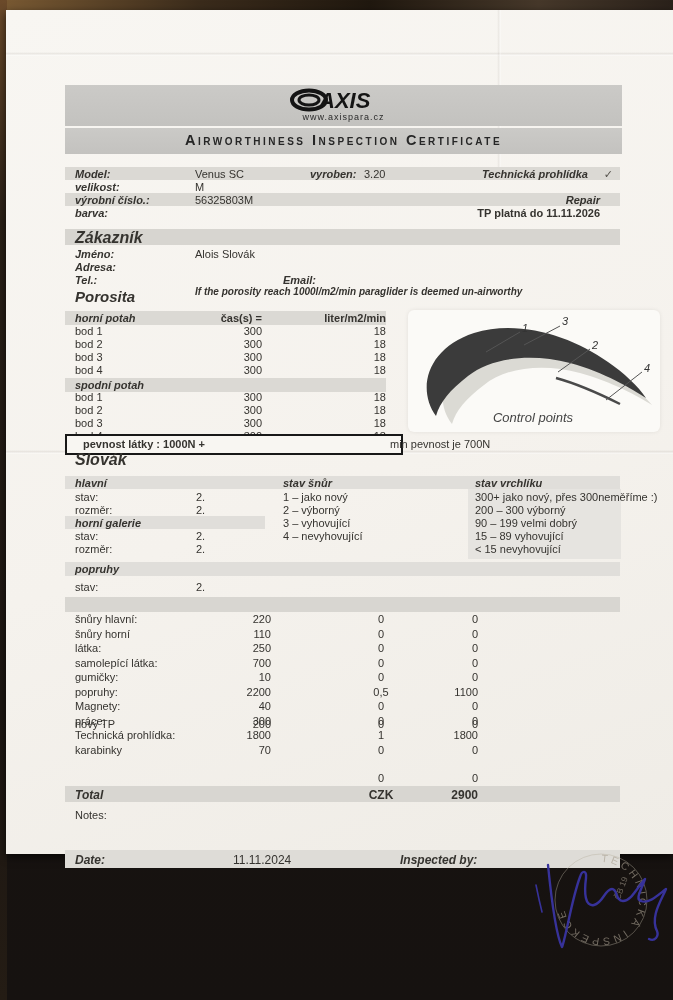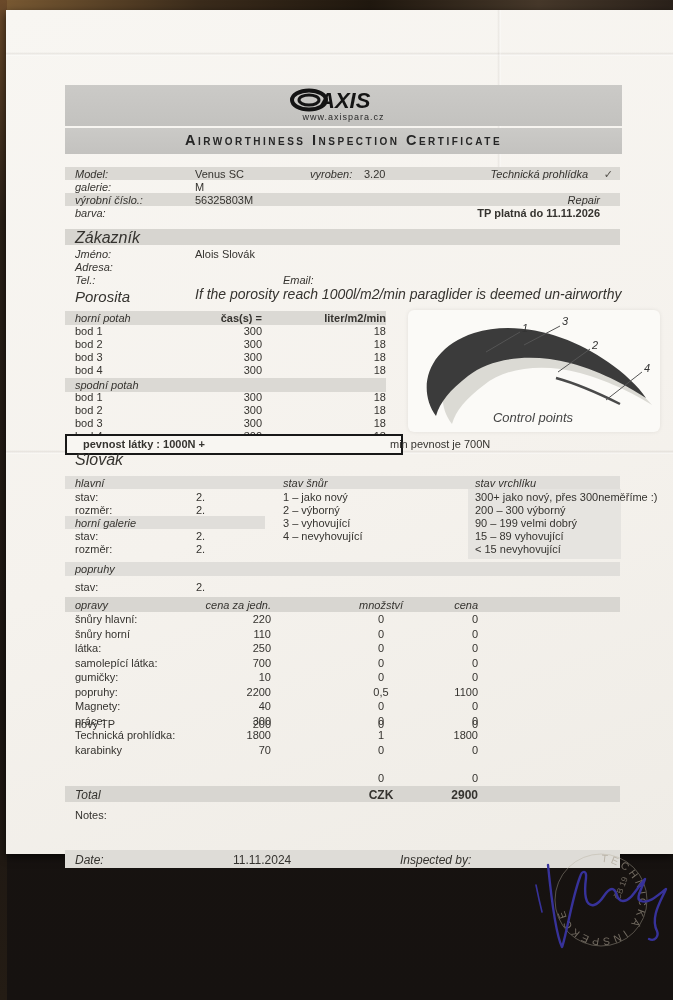--- a/index.html
+++ b/index.html
@@ -13,21 +13,21 @@
   .paper{position:absolute;left:6px;top:10px;width:667px;height:844px;
     background:linear-gradient(160deg,#f8f6f2 0%,#f5f2ed 55%,#efece6 100%);
     box-shadow:0 3px 8px rgba(0,0,0,.65);}
   .crease-h{position:absolute;left:0;right:0;height:4px;
     background:linear-gradient(180deg,rgba(0,0,0,0) 0%,rgba(90,80,70,.10) 45%,rgba(255,255,255,.5) 80%,rgba(0,0,0,0));}
   .crease-v{position:absolute;width:4px;
     background:linear-gradient(90deg,rgba(0,0,0,0),rgba(90,80,70,.08) 45%,rgba(255,255,255,.45) 80%,rgba(0,0,0,0));}
   .doc{position:absolute;inset:0;color:#35332f;font-size:11px;}
   .t{position:absolute;white-space:nowrap;}
   .row{position:absolute;left:0;right:0;height:13px;}
-  .bi{font-weight:normal;font-style:italic;}
+  .bi{font-weight:bold;font-style:italic;}
   .b{font-weight:bold;}
   .band{position:absolute;background:#dbd9d4;}
   
   .banner{position:absolute;left:59px;width:557px;background:linear-gradient(180deg,#cbcac7,#c3c2bf);}
   .banner1{top:75px;height:41px;}
   .banner2{top:118px;height:26px;}
   .logo-wrap{position:absolute;left:0;right:0;top:2px;text-align:center;color:#1d1d1d;}
   .logo-url{font-size:9px;letter-spacing:1px;color:#2a2a2a;margin-top:-3px;}
   .cert-title{position:absolute;left:0;right:0;top:4px;text-align:center;font-weight:bold;
     font-variant:small-caps;letter-spacing:2.5px;font-size:14.5px;color:#262626;}
@@ -82,21 +82,21 @@
       <div class="band" style="left:59px;top:183px;width:555px;height:13px"></div>
       <div class="row" style="top:158px">
         <span class="col-label bi">Model:</span>
         <span class="col-val">Venus SC</span>
         <span class="t bi" style="left:304px">vyroben:</span>
         <span class="t" style="left:358px">3.20</span>
         <span class="col-right bi" style="right:85px">Technická prohlídka</span>
         <span class="t" style="right:60px;position:absolute;color:#55524c">✓</span>
       </div>
       <div class="row" style="top:171px">
-        <span class="col-label bi">galerie:</span>
+        <span class="col-label bi">velikost:</span>
         <span class="col-val">M</span>
       </div>
       <div class="row" style="top:184px">
         <span class="col-label bi">výrobní číslo.:</span>
         <span class="col-val">56325803M</span>
         <span class="col-right bi">Repair</span>
       </div>
       <div class="row" style="top:197px">
         <span class="col-label bi">barva:</span>
         <span class="col-right b">TP platná do 11.11.2026</span>
@@ -110,21 +110,21 @@
       </div>
       <div class="row" style="top:251px">
         <span class="col-label bi">Adresa:</span>
       </div>
       <div class="row" style="top:264px">
         <span class="col-label bi">Tel.:</span>
         <span class="t bi" style="left:277px">Email:</span>
       </div>
 
       <div class="t bi" style="left:69px;top:278px;font-size:15px">Porosita</div>
-      <div class="t bi" style="left:189px;top:276px;font-size:14px">If the porosity reach 1000l/m2/min paraglider is deemed un-airworthy</div>
+      <div class="t bi" style="left:189px;top:276px;font-size:10px">If the porosity reach 1000l/m2/min paraglider is deemed un-airworthy</div>
 
       <div class="band" style="left:59px;top:301px;width:321px;height:14px"></div>
       <div class="row" style="top:302px">
         <span class="col-label bi">horní potah</span>
         <span class="col-time b">čas(s) =</span>
         <span class="col-flow b">liter/m2/min</span>
       </div>
       <div class="row" style="top:315px">
         <span class="col-label">bod 1</span>
         <span class="col-time">300</span>
@@ -229,26 +229,20 @@
       </div>
 
       <div class="band" style="left:59px;top:552px;width:555px;height:14px;background:#e0deda"></div>
       <div class="t bi" style="left:69px;top:553px">popruhy</div>
       <div class="row" style="top:571px">
         <span class="col-label">stav:</span>
         <span class="col-stav2">2.</span>
       </div>
 
       <div class="band" style="left:59px;top:587px;width:555px;height:15px;background:#d8d6d1"></div>
-      <div class="row" style="top:589px">
-        <span class="col-label bi">opravy</span>
-        <span class="col-unit bi">cena  za jedn.</span>
-        <span class="col-qty bi">množství</span>
-        <span class="col-price bi">cena</span>
-      </div>
 
       <div class="row" style="top:603px">
         <span class="col-label">šnůry hlavní:</span>
         <span class="col-unit">220</span>
         <span class="col-qty">0</span>
         <span class="col-price">0</span>
       </div>
       <div class="row" style="top:618px">
         <span class="col-label">šnůry horní</span>
         <span class="col-unit">110</span>

